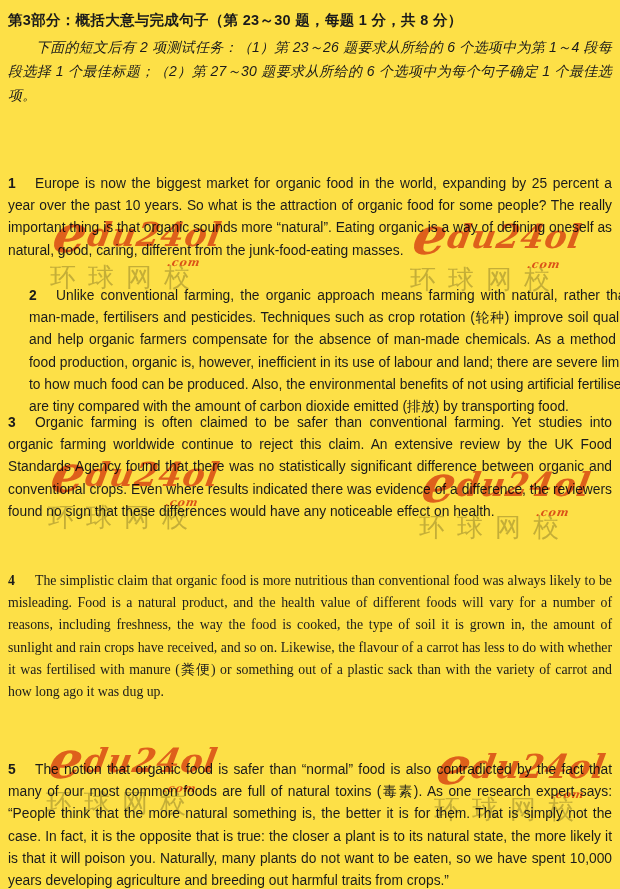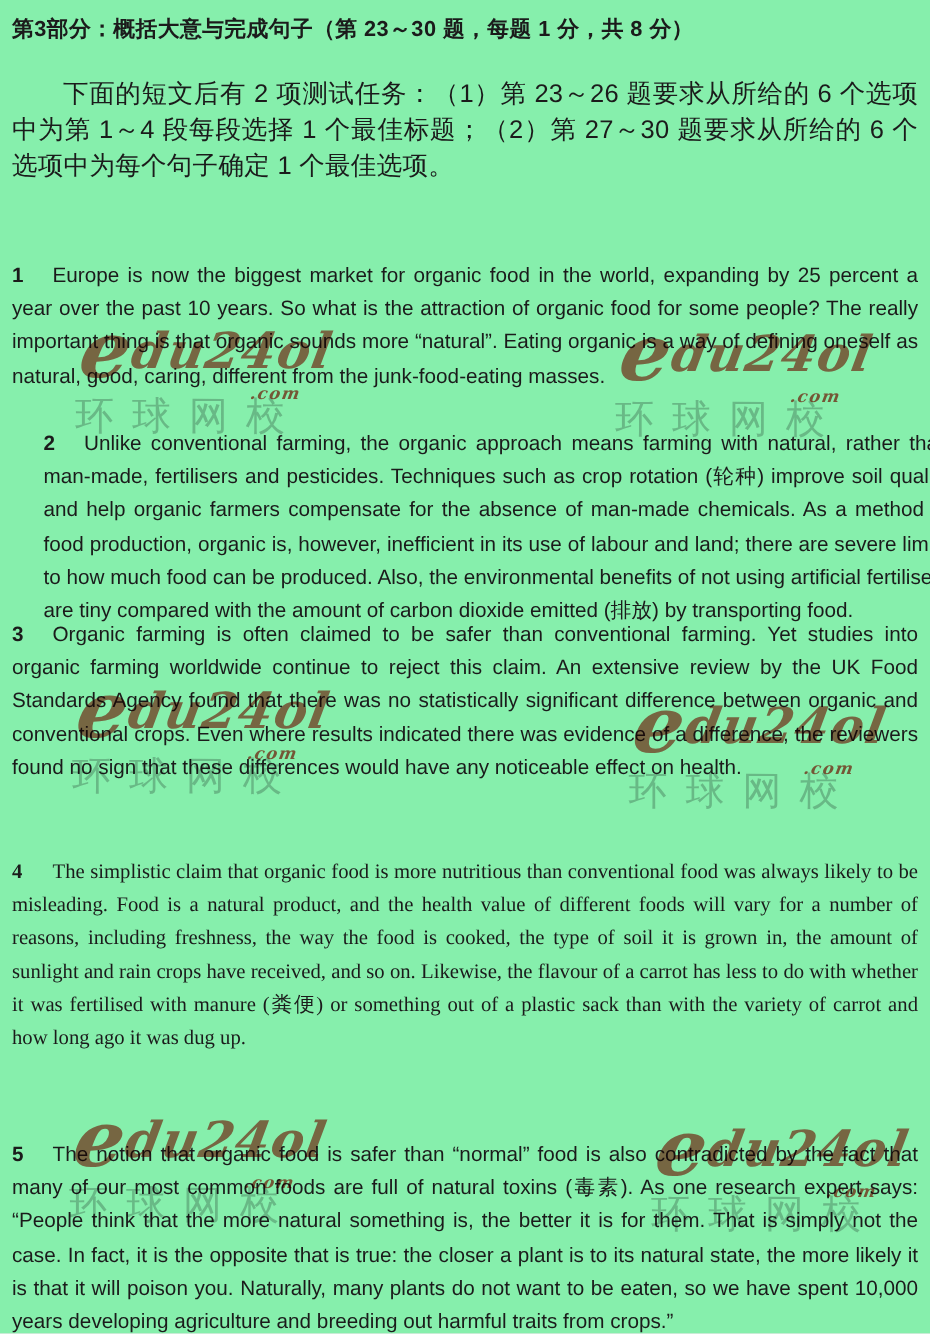--- a/index.html
+++ b/index.html
@@ -1,45 +1,46 @@
 <!DOCTYPE html>
 <html><head>
 <meta charset="utf-8">
 <style>
   html, body { margin: 0; padding: 0; background: #e8e8e8; }
   .page {
     position: relative;
     width: 620px;
     height: 889px;
     margin: 0 auto;
-    background: #86efac;
+    background: #fde047;
     overflow: hidden;
     font-family: "Liberation Sans", sans-serif;
     color: #1b1b1b;
   }
   
   .header {
     position: absolute;
     left: 8px; top: 8px;
     width: 604px;
   }
   .part-line {
     font-size: 14.5px;
     font-weight: bold;
     line-height: 25px;
     letter-spacing: 0.3px;
     white-space: nowrap;
   }
   .instructions {
-    font-size: 17px;
+    font-size: 14px;
     line-height: 24px;
     text-align: justify;
     text-indent: 2em;
-    margin-top: 18px;
+    margin-top: 2px;
     letter-spacing: 0.2px;
+    font-style: italic;
   }
   
   .article-title {
     position: absolute;
     top: 136px; left: 0;
     width: 520px;
     text-align: center;
     font-size: 15px;
     font-weight: bold;
   }

